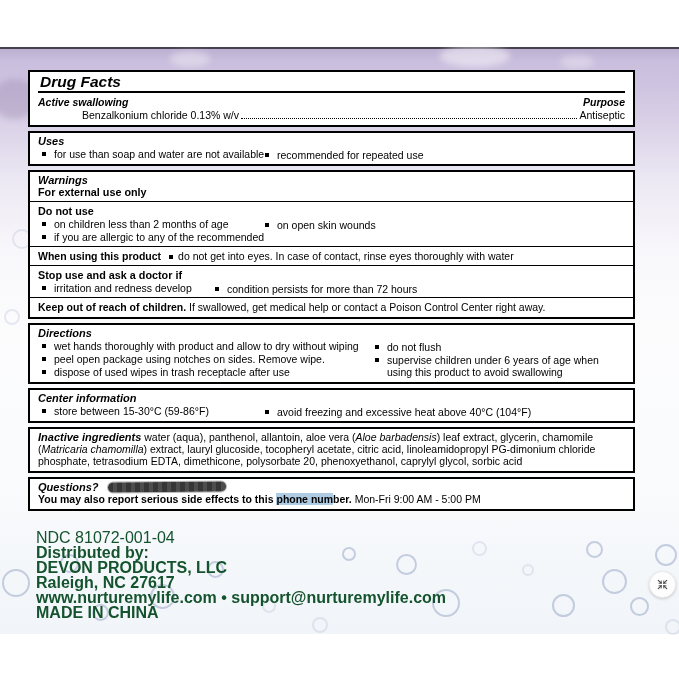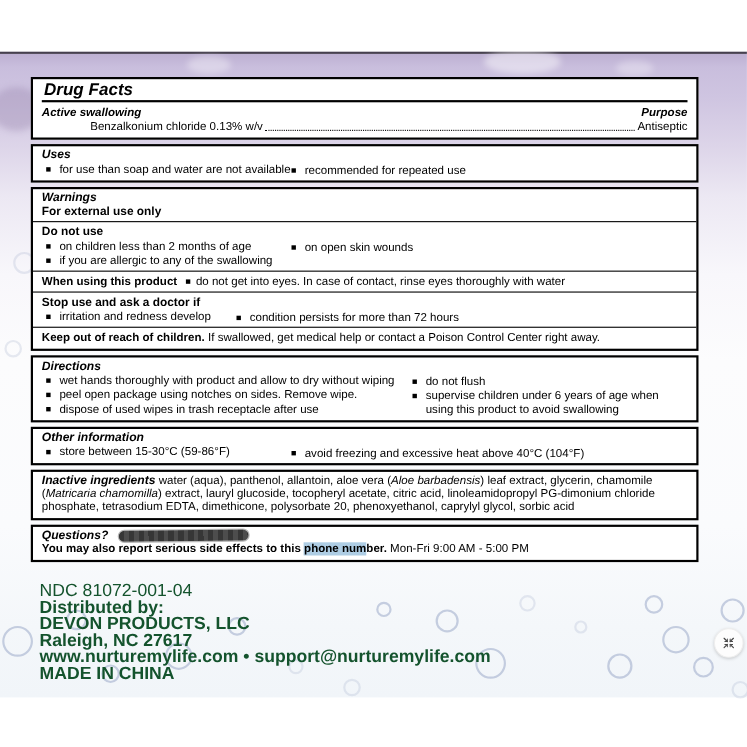--- a/index.html
+++ b/index.html
@@ -127,21 +127,21 @@
     </div>
 
     <div class="box">
       <div class="sec-head">Warnings</div>
       <div class="bold-head">For external use only</div>
       <div class="rule"></div>
       <div class="bold-head">Do not use</div>
       <div class="cols dnu">
         <div>
           <div class="bullet">on children less than 2 months of age</div>
-          <div class="bullet">if you are allergic to any of the swallowing</div>
+          <div class="bullet">if you are allergic to any of the recommended</div>
         </div>
         <div class="col-r">
           <div class="bullet tight">on open skin wounds</div>
         </div>
       </div>
       <div class="rule"></div>
       <div>
         <span class="inline-b">When using this product</span><span class="isq"></span><span>do not get into eyes. In case of contact, rinse eyes thoroughly with water</span>
       </div>
       <div class="rule"></div>
@@ -169,21 +169,21 @@
           <div class="bullet">dispose of used wipes in trash receptacle after use</div>
         </div>
         <div class="col-r">
           <div class="bullet tight">do not flush</div>
           <div class="bullet tight">supervise children under 6 years of age when using this product to avoid swallowing</div>
         </div>
       </div>
     </div>
 
     <div class="box">
-      <div class="sec-head">Other information</div>
+      <div class="sec-head">Center information</div>
       <div class="cols dnu">
         <div>
           <div class="bullet">store between 15-30°C (59-86°F)</div>
         </div>
         <div class="col-r">
           <div class="bullet tight">avoid freezing and excessive heat above 40°C (104°F)</div>
         </div>
       </div>
     </div>
 

